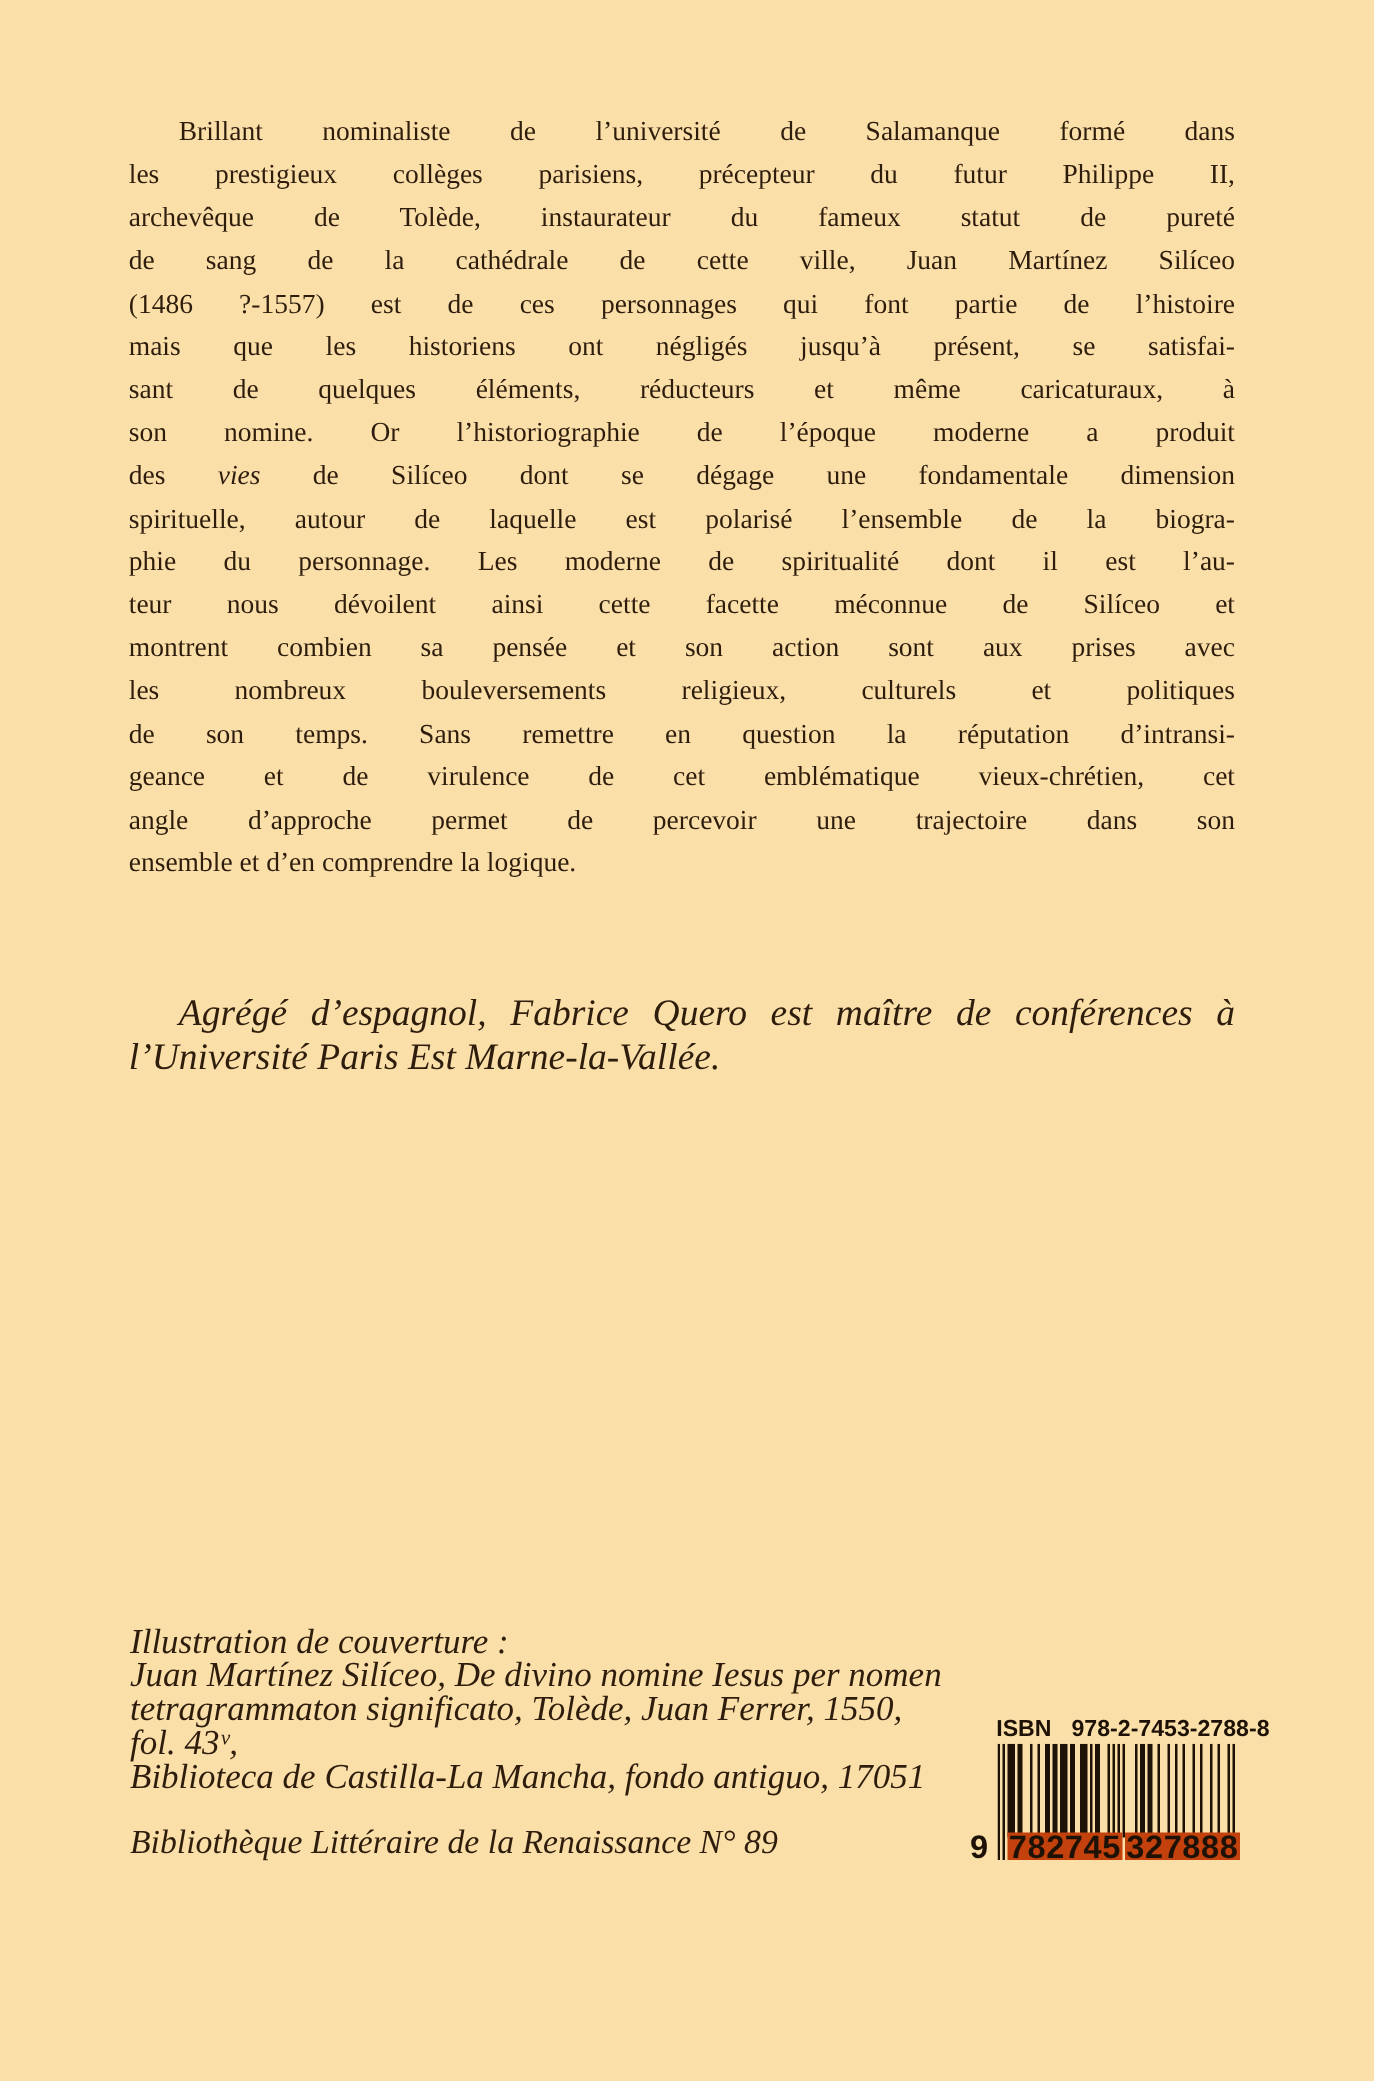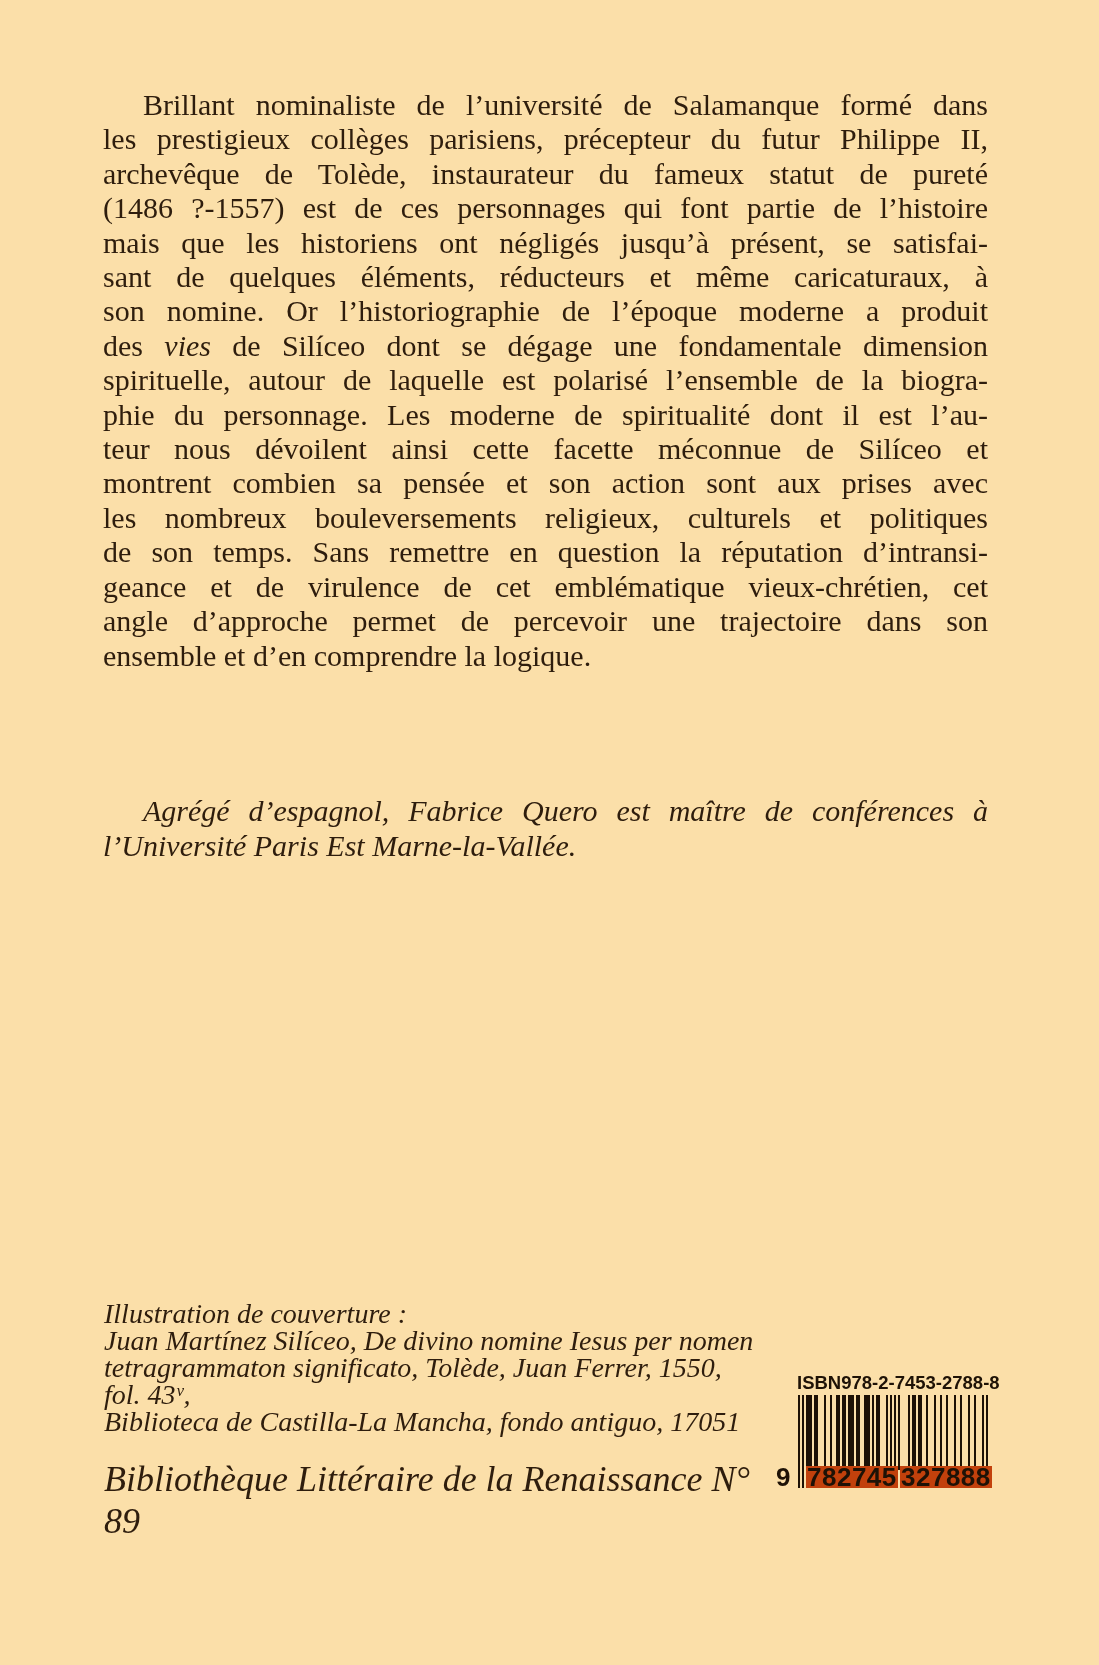--- a/index.html
+++ b/index.html
@@ -7,21 +7,21 @@
     position:relative;
     width:1099px;height:1665px;
     background:#fbdfa9;
     color:#2e1d0d;
     font-family:"Liberation Serif", serif;
     overflow:hidden;
   }
   
   .synopsis{
     position:absolute;left:103px;top:88px;width:885px;
-    font-size:30px;line-height:34.4px;
+    font-size:22px;line-height:34.4px;
   }
   .synopsis .tline{text-align:justify;text-align-last:justify;}
   .synopsis .tline:first-child{text-indent:40px;}
   .synopsis .tline.last{text-align-last:left;}
   
   .bio{
     position:absolute;left:103px;top:793px;width:885px;
     font-size:30px;line-height:35px;font-style:italic;
   }
   .bio .tline{text-align:justify;text-align-last:justify;}
@@ -29,29 +29,30 @@
   .bio .tline.last{text-align-last:left;}
   
   .credit{
     position:absolute;left:104px;top:1300px;width:660px;
     font-size:28px;line-height:27px;font-style:italic;
   }
   .credit .tline{text-align:left;text-align-last:left;}
   
   .series{
     position:absolute;left:104px;top:1458px;width:660px;
-    font-size:36px;font-style:italic;
+    font-size:27px;font-style:italic;
   }
   
   .isbn-label{
     position:absolute;left:797px;top:1372px;width:193px;
     display:flex;justify-content:space-between;
     font-family:"Liberation Sans", sans-serif;
     font-size:18.5px;font-weight:bold;color:#1e1206;
     white-space:nowrap;
+    gap:16px;
   }
   .barcode{
     position:absolute;left:798px;top:1395px;width:190px;height:97px;
   }
   .barcode svg{display:block;width:190px;height:93px;}
   .barcode .bdigit{
     position:absolute;top:71px;
     font-family:"Liberation Sans", sans-serif;
     font-weight:bold;font-size:26px;color:#1e1206;
     letter-spacing:0.5px;background:#c2410c;line-height:22px;padding:0 1px;
@@ -62,20 +63,21 @@
 </style>
 </head>
 <body>
 
 <div class="cover">
 
   <div class="synopsis">
       <div class="tline">Brillant nominaliste de l’université de Salamanque formé dans</div>
       <div class="tline">les prestigieux collèges parisiens, précepteur du futur Philippe II,</div>
       <div class="tline">archevêque de Tolède, instaurateur du fameux statut de pureté</div>
+      <div class="tline">de sang de la cathédrale de cette ville, Juan Martínez Silíceo</div>
       <div class="tline">(1486 ?-1557) est de ces personnages qui font partie de l’histoire</div>
       <div class="tline">mais que les historiens ont négligés jusqu’à présent, se satisfai-</div>
       <div class="tline">sant de quelques éléments, réducteurs et même caricaturaux, à</div>
       <div class="tline">son nomine. Or l’historiographie de l’époque moderne a produit</div>
       <div class="tline">des <i>vies</i> de Silíceo dont se dégage une fondamentale dimension</div>
       <div class="tline">spirituelle, autour de laquelle est polarisé l’ensemble de la biogra-</div>
       <div class="tline">phie du personnage. Les moderne de spiritualité dont il est l’au-</div>
       <div class="tline">teur nous dévoilent ainsi cette facette méconnue de Silíceo et</div>
       <div class="tline">montrent combien sa pensée et son action sont aux prises avec</div>
       <div class="tline">les nombreux bouleversements religieux, culturels et politiques</div>

